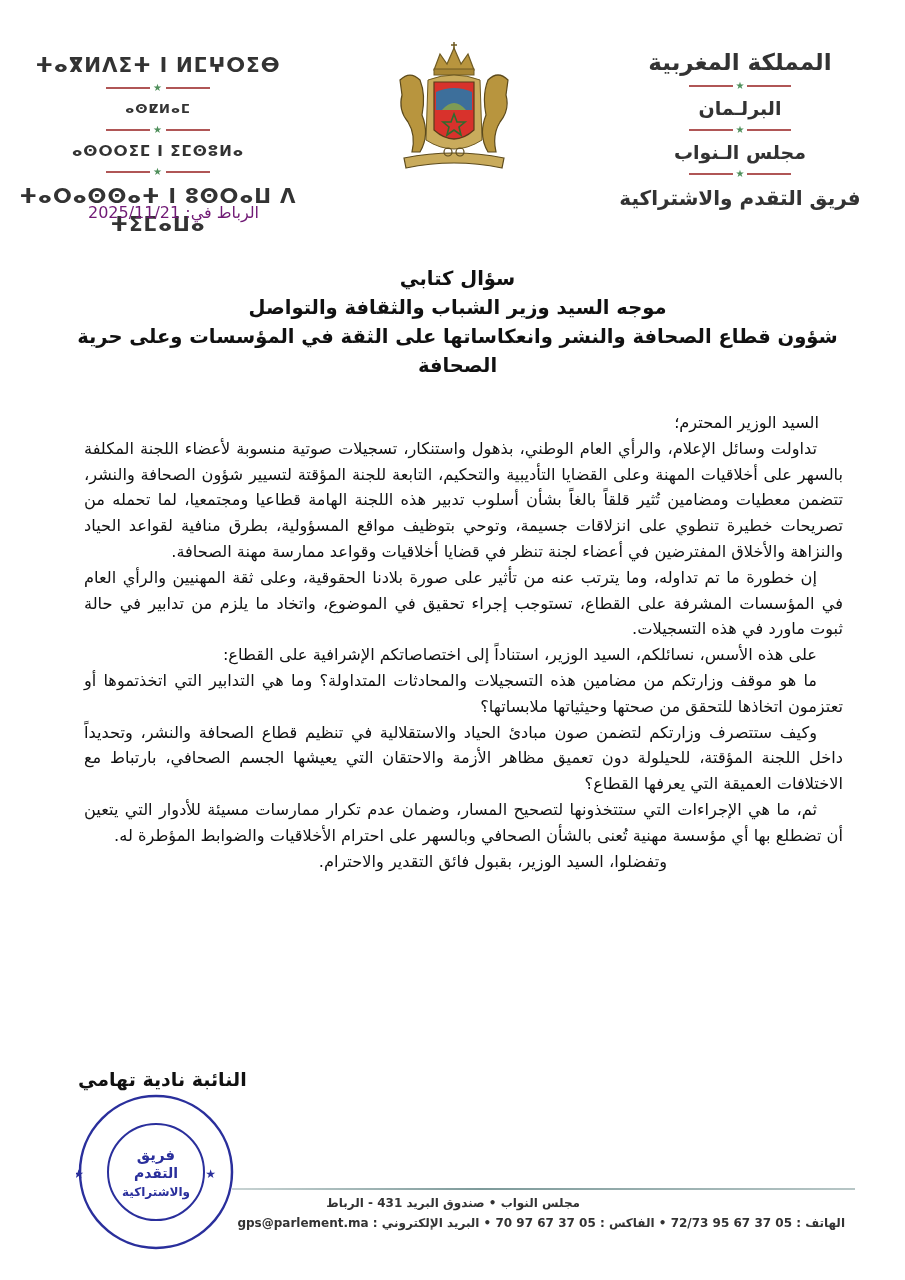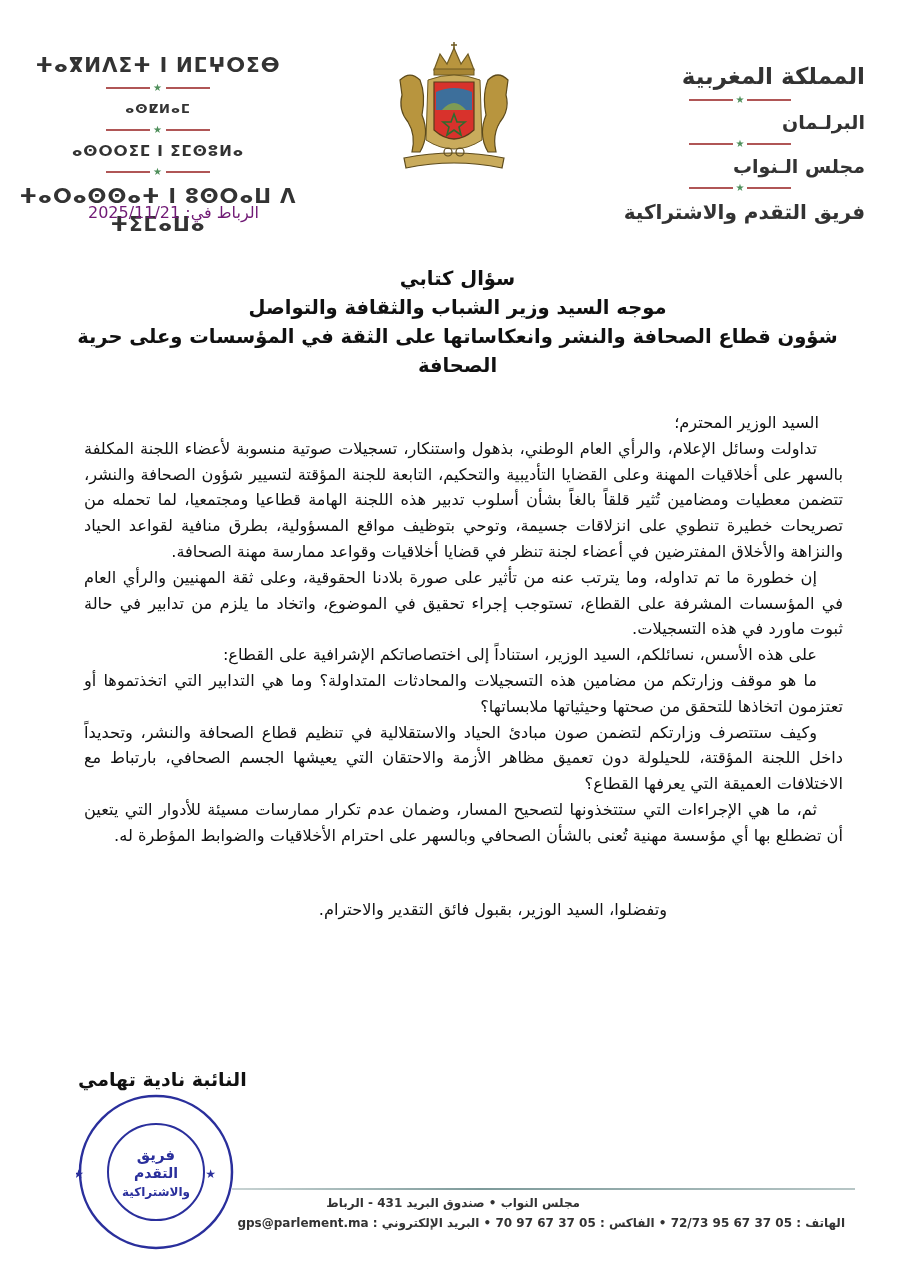--- a/index.html
+++ b/index.html
@@ -4,21 +4,21 @@
 <style>
   html, body { margin: 0; padding: 0; background: #ffffff; }
   body {
     width: 905px; height: 1280px; position: relative; overflow: hidden;
     font-family: "DejaVu Sans", sans-serif; color: #111;
   }
   .abs { position: absolute; }
 
   
   .hdr-ar {
-    right: 40px; top: 62px; width: 250px; text-align: right;
+    right: 40px; top: 48px; width: 250px; text-align: center;
     font-family: "DejaVu Sans", sans-serif; font-weight: bold; color: #333;
   }
   .hdr-ar .l1 { font-size: 23px; line-height: 28px; }
   .hdr-ar .l2 { font-size: 19px; line-height: 24px; }
   .hdr-ar .l3 { font-size: 19px; line-height: 24px; }
   .hdr-ar .l4 { font-size: 20px; line-height: 28px; }
 
   
   .hdr-tz {
     left: 8px; top: 52px; width: 300px; text-align: center; direction: ltr;
@@ -52,21 +52,21 @@
   }
   .title-block div { font-size: 19.5px; line-height: 29px; }
 
   
   .body-text {
     left: 84px; right: 62px; top: 410px; direction: rtl; text-align: justify;
     font-family: "DejaVu Sans", sans-serif; font-size: 16.2px; line-height: 25.8px; color: #111;
   }
   .body-text p { margin: 0; text-indent: 26px; text-align-last: right; }
   .body-text p.salute { text-indent: 0; padding-right: 24px; }
-  .body-text p.closing { padding-right: 0; margin-top: 48px; }
+  .body-text p.closing { padding-right: 0; }
 
   .signer {
     left: 78px; top: 1068px; font-size: 19px; font-weight: bold; direction: rtl;
     font-family: "DejaVu Sans", sans-serif;
   }
 
   
   .stamp { left: 76px; top: 1092px; width: 160px; height: 160px; }
 
   

